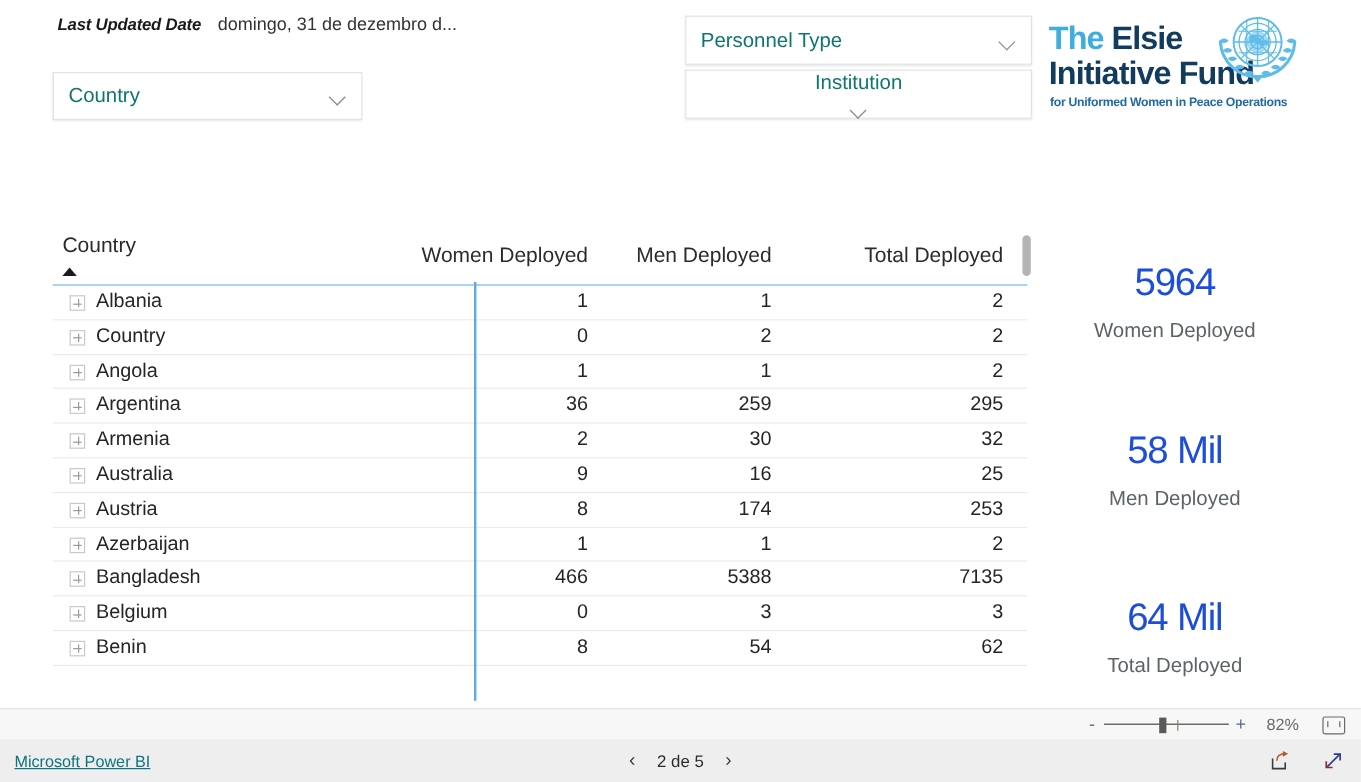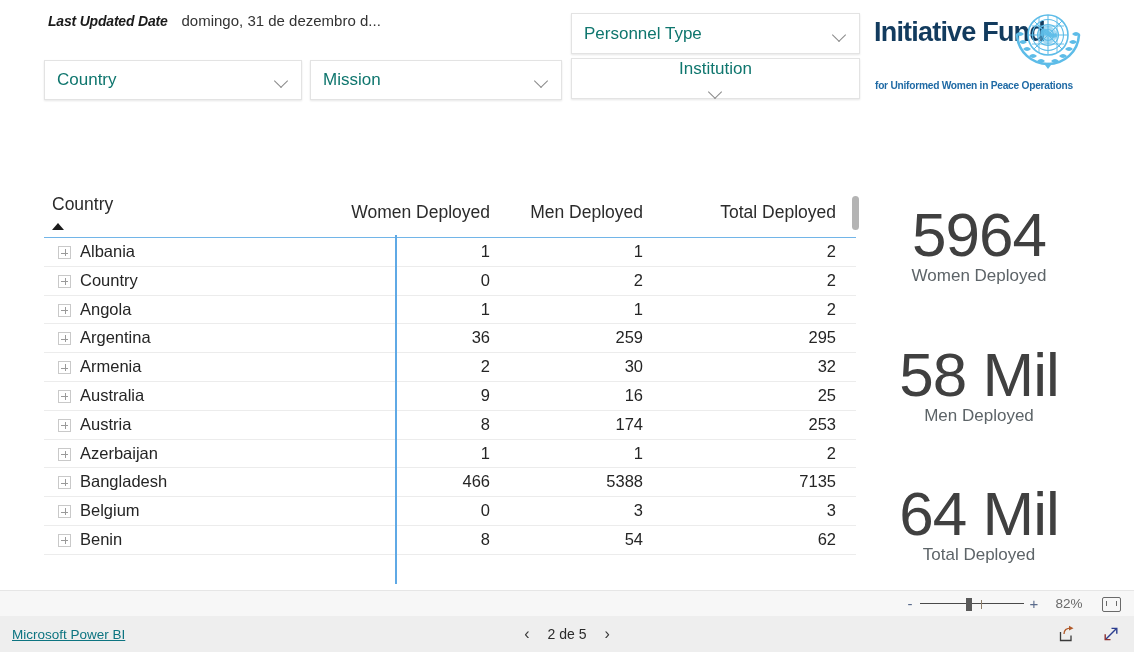--- a/index.html
+++ b/index.html
@@ -207,23 +207,23 @@
     border-radius: 4px;
   }
 
   
   .kpi {
     position: absolute;
     width: 220px;
     text-align: center;
   }
   .kpi-value {
-    font-size: 62px;
+    font-size: 32px;
     font-weight: normal;
-    color: #404040;
+    color: #1d4ed8;
     letter-spacing: -1px;
     line-height: 54px;
   }
   .kpi-label {
     font-size: 17px;
     color: #5d6468;
     margin-top: 4px;
   }
   #kpi-women { left: 869px; top: 208px; }
   #kpi-men   { left: 869px; top: 348px; }
@@ -358,37 +358,34 @@
   <div id="last-updated-row">
     <span id="last-updated-label">Last Updated Date</span>
     <span id="last-updated-value">domingo, 31 de dezembro d...</span>
   </div>
 
   <div class="slicer" id="slicer-country">
     <span class="slicer-text">Country</span>
     <span class="chev"></span>
   </div>
 
-  <div class="slicer" id="slicer-mission">
-    <span class="slicer-text">Mission</span>
-    <span class="chev"></span>
-  </div>
 
   <div class="slicer" id="slicer-personnel">
     <span class="slicer-text">Personnel Type</span>
     <span class="chev"></span>
   </div>
 
   <div class="slicer" id="slicer-institution">
     <span class="slicer-text">Institution</span>
     <span class="chev"></span>
   </div>
 
   <div id="logo">
     <div id="logo-text">
+      <div class="logo-line1"><span class="logo-the">The </span><span class="logo-dark">Elsie</span></div>
       <div class="logo-line2 logo-dark">Initiative Fund</div>
     </div>
     <div id="logo-tagline">for Uniformed Women in Peace Operations</div>
 
     <svg id="un-emblem" viewBox="0 0 76 68">
       <g fill="none" stroke="#5dbce8">
         <circle cx="38" cy="31" r="20" stroke-width="1.6"></circle>
         <circle cx="38" cy="31" r="15.5" stroke-width="1.1"></circle>
         <circle cx="38" cy="31" r="10.5" stroke-width="1.1"></circle>
         <circle cx="38" cy="31" r="5.5" stroke-width="1.1"></circle>

